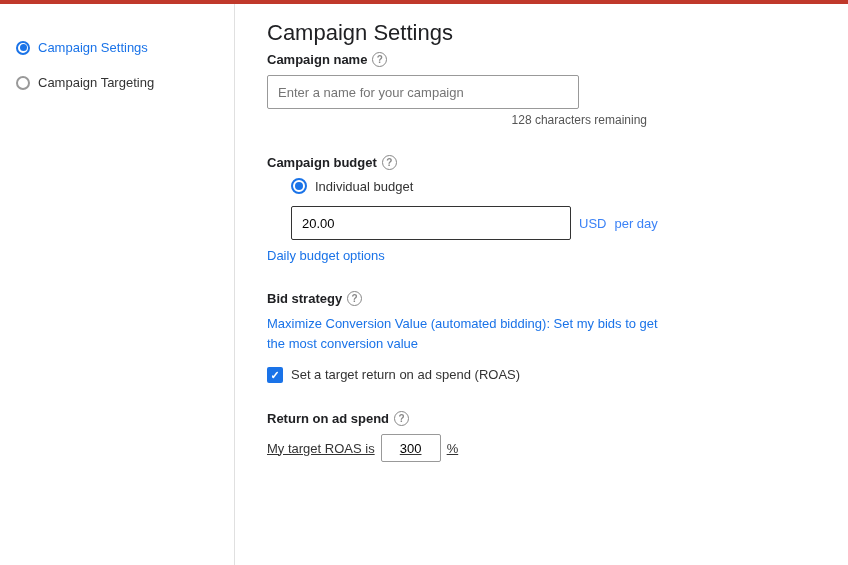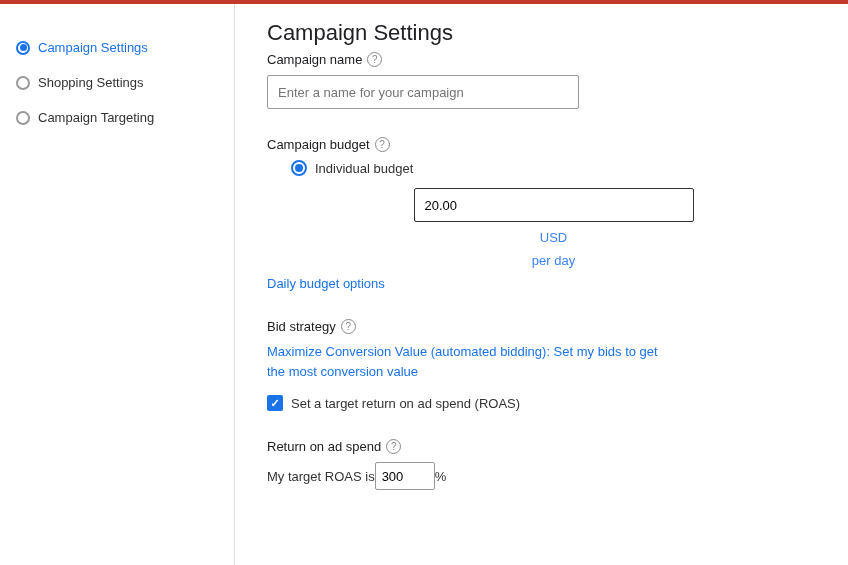--- a/index.html
+++ b/index.html
@@ -90,21 +90,21 @@
       margin-bottom: 28px;
     }
 
     
     .section {
       margin-bottom: 28px;
     }
 
     .field-label {
       font-size: 13px;
-      font-weight: 400;
+      font-weight: 700;
       color: #202124;
       margin-bottom: 8px;
       display: flex;
       align-items: center;
       gap: 5px;
     }
 
     .help-icon {
       width: 15px;
       height: 15px;
@@ -166,21 +166,20 @@
       background: #1a73e8;
       border-radius: 50%;
     }
 
     .budget-input-row {
       display: flex;
       align-items: center;
       gap: 8px;
       margin-left: 24px;
       margin-bottom: 8px;
-      flex-direction: column;
     }
 
     .budget-input {
       width: 280px;
       height: 34px;
       border: 1px solid #333;
       border-radius: 2px;
       padding: 0 10px;
       font-size: 13px;
       outline: none;
@@ -203,21 +202,20 @@
       font-size: 13px;
       color: #1a73e8;
       max-width: 400px;
       line-height: 1.5;
       margin-bottom: 14px;
     }
 
     
     .checkbox-row {
       display: flex;
-      align-items: center;
       gap: 8px;
       margin-bottom: 18px;
     }
 
     .checkbox-custom {
       width: 16px;
       height: 16px;
       background: #1a73e8;
       border: none;
       border-radius: 2px;
@@ -237,65 +235,64 @@
 
     .checkbox-label {
       font-size: 13px;
       color: #333;
     }
 
     
     .roas-row {
       display: flex;
       align-items: center;
+      gap: 6px;
       font-size: 13px;
       color: #333;
+      text-decoration: underline;
     }
 
     .roas-input {
       width: 60px;
       height: 28px;
       border: 1px solid #999;
       border-radius: 2px;
       padding: 0 6px;
       font-size: 13px;
-      text-align: left;
+      text-align: center;
       outline: none;
     }
   </style>
 </head>
 <body>
 
 <div class="top-bar"></div>
 
 <nav class="sidebar">
   <div class="sidebar-item active">
     <div class="sidebar-radio filled"></div>
     <span>Campaign Settings</span>
   </div>
   <div class="sidebar-item">
     <div class="sidebar-radio empty"></div>
-    <span>Shopping Settings</span>
-  </div>
-  <div class="sidebar-item">
-    <div class="sidebar-radio empty"></div>
     <span>Campaign Targeting</span>
   </div>
 </nav>
 
 <main class="main">
 
   <h1 class="page-title">Campaign Settings</h1>
 
   <div class="section">
     <div class="field-label">
       <span>Campaign name</span>
       <span class="help-icon">?</span>
     </div>
     <input class="text-input" type="text" placeholder="Enter a name for your campaign" style="">
+    <div class="char-remaining">128 characters remaining</div>
   </div>
 
   <div class="section">
     <div class="field-label">
       <span>Campaign budget</span>
       <span class="help-icon">?</span>
     </div>
     <div class="radio-group">
       <div class="radio-custom selected"></div>
       <span>Individual budget</span>

